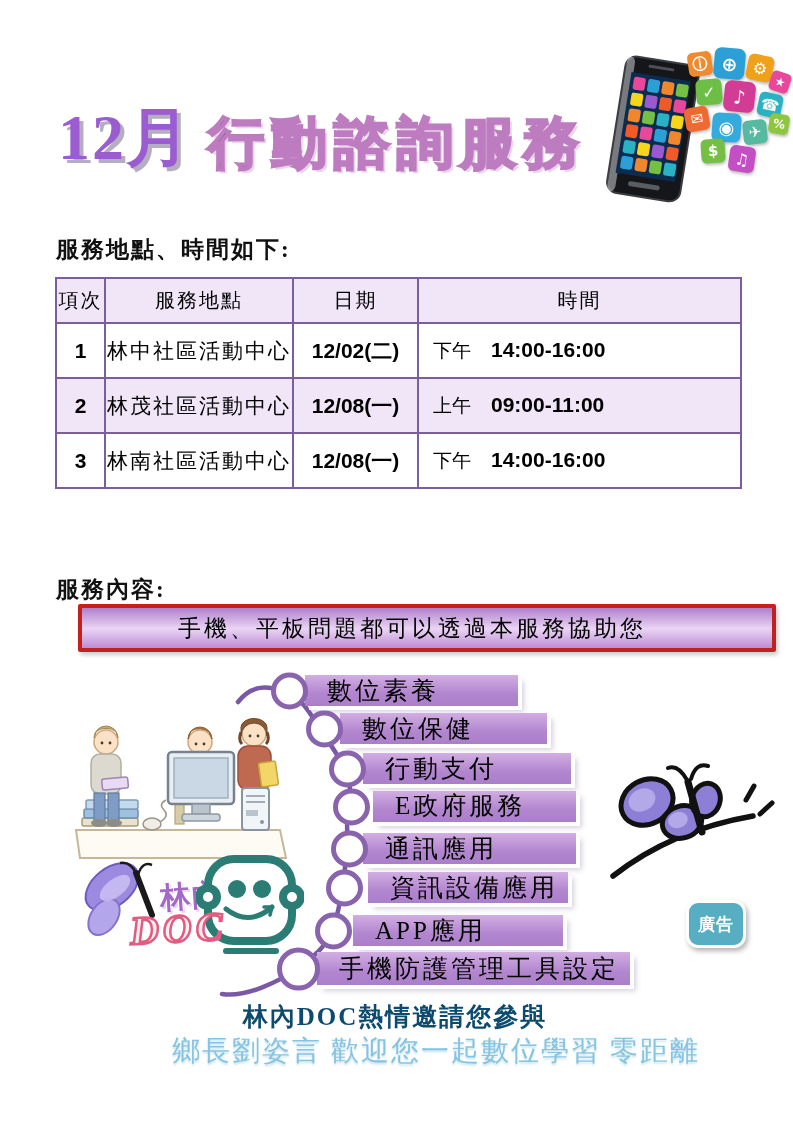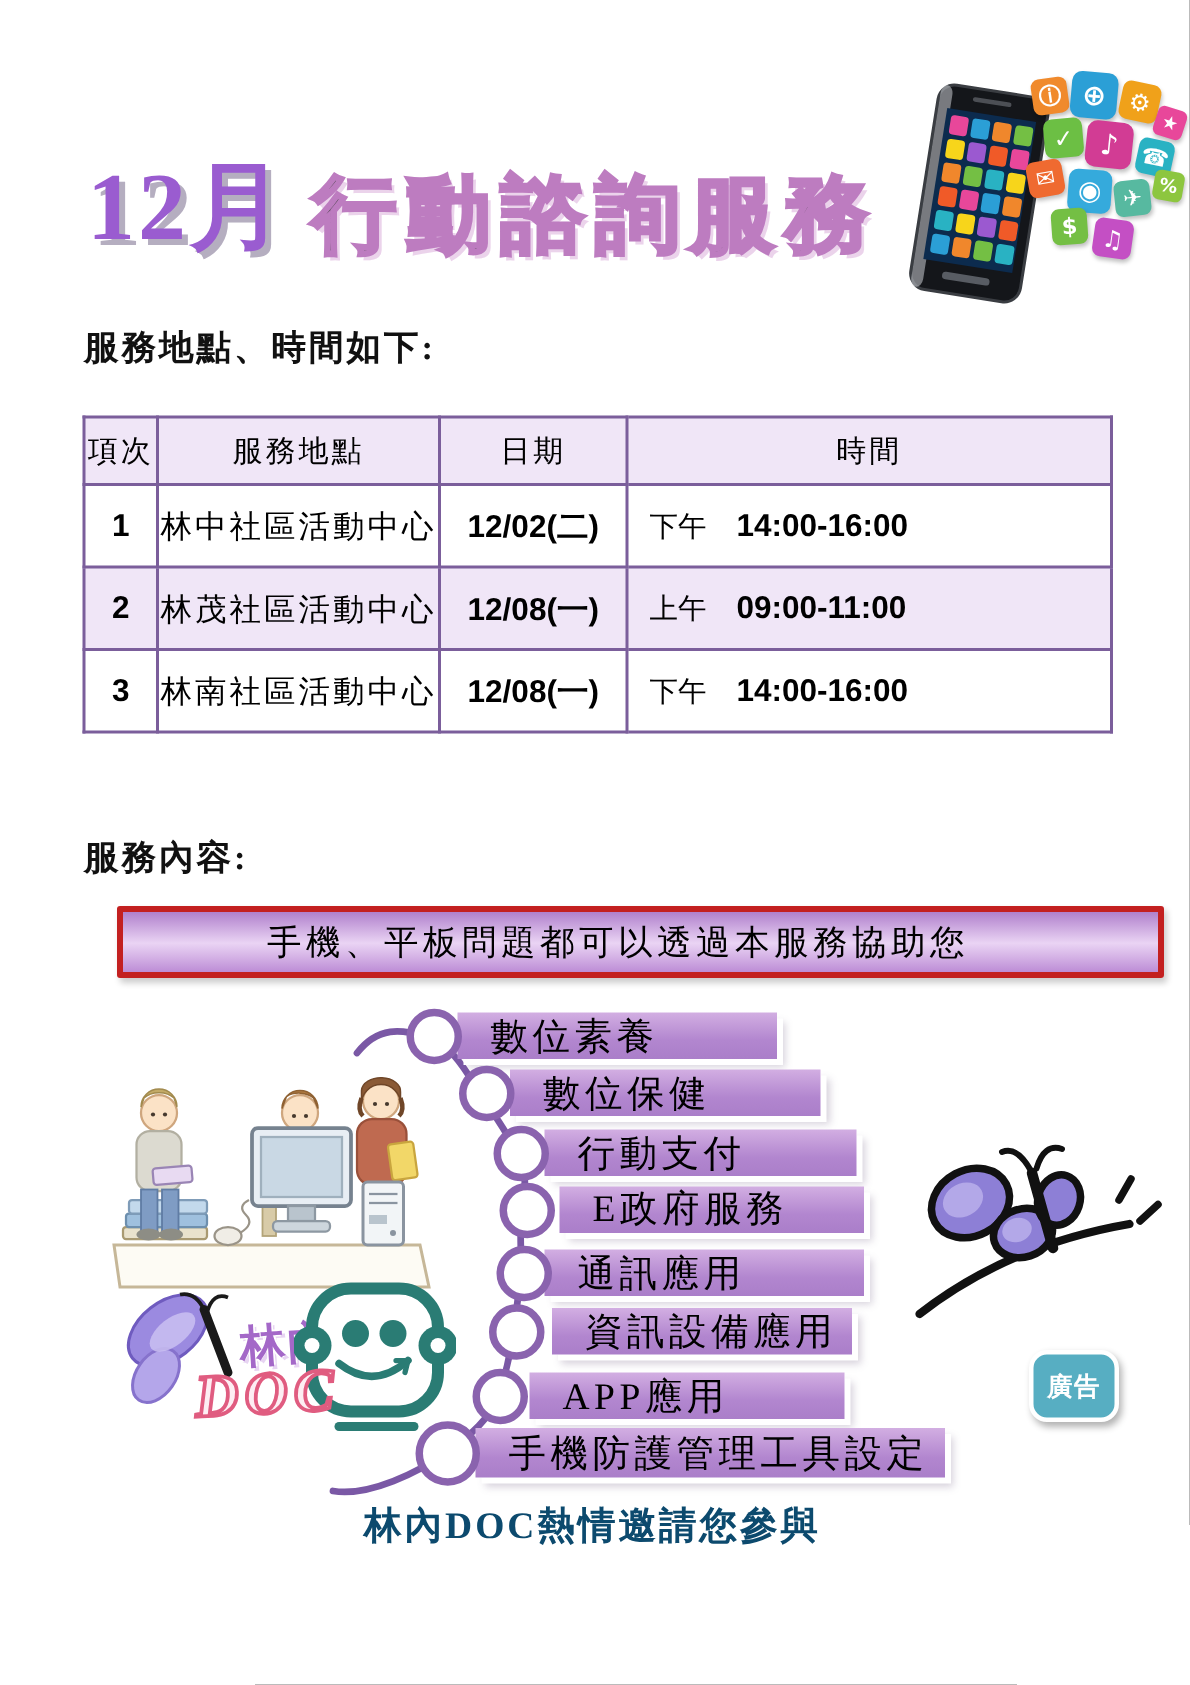--- a/index.html
+++ b/index.html
@@ -13,21 +13,21 @@
     letter-spacing:2px;text-shadow:4px 4px 0 #b5aec0;}
   .subtitle{position:absolute;left:208px;top:106px;font-weight:900;font-size:56px;letter-spacing:7px;
     color:#404040;-webkit-text-stroke:2.5px #bd7cc0;
     text-shadow:3px 3px 0 rgba(230,200,230,.8);}
   .phone-wrap{position:absolute;left:590px;top:46px;width:203px;height:165px;}
   .icon-cloud{position:absolute;left:0;top:0;width:100%;height:100%;}
   .app-icon{position:absolute;display:flex;align-items:center;justify-content:center;
     border-radius:22%;color:#fff;font-family:"DejaVu Sans",sans-serif;font-weight:bold;
     box-shadow:1px 2px 3px rgba(0,0,0,.25);}
   
-  .sec-heading{position:absolute;left:56px;font-weight:bold;font-size:23px;color:#111;letter-spacing:2px;}
+  .sec-heading{position:absolute;left:56px;font-weight:bold;font-size:23px;color:#111;letter-spacing:2px;margin-top:18px;}
   
   .sched{position:absolute;left:55px;top:277px;border-collapse:collapse;table-layout:fixed;}
   .sched td,.sched th{border:2px solid #7b5e9b;padding:0;vertical-align:middle;}
   .sched th{height:43px;background:#f0e6f7;font-weight:normal;font-size:20px;letter-spacing:2px;}
   .sched td{height:53px;font-size:21px;text-align:center;}
   .sched tr.alt td{background:#f0e6f7;}
   .cell-no{font-family:"Liberation Sans",sans-serif;font-weight:bold;font-size:22px;}
   .cell-loc{letter-spacing:2px;}
   .cell-date{font-family:"Liberation Sans",sans-serif;font-weight:bold;font-size:22px;}
   .cell-time{text-align:left !important;padding-left:14px !important;}
@@ -292,14 +292,15 @@
     <ellipse cx="30" cy="40" rx="14" ry="11" transform="rotate(-28 30 40)" fill="#b3a8e8"></ellipse>
     <ellipse cx="70" cy="62" rx="20" ry="16" transform="rotate(-18 70 62)" fill="#8d7fd6" stroke="#111" stroke-width="5"></ellipse>
     <ellipse cx="66" cy="60" rx="10" ry="8" transform="rotate(-18 66 60)" fill="#b3a8e8"></ellipse>
     <ellipse cx="94" cy="40" rx="14" ry="17" transform="rotate(18 94 40)" fill="#8d7fd6" stroke="#111" stroke-width="5"></ellipse>
     <path d="M76 22 L90 72" stroke="#111" stroke-width="7" stroke-linecap="round"></path>
     <path d="M75 20 Q66 4 56 8 M79 19 Q84 2 96 6" fill="none" stroke="#111" stroke-width="4" stroke-linecap="round"></path>
   </svg>
 
   <div class="ad-badge">廣告</div>
   <div class="invite">林內DOC熱情邀請您參與</div>
+  <div class="mayor">鄉長劉姿言 歡迎您一起數位學習 零距離</div>
 
 </div>
 
 </body></html>

